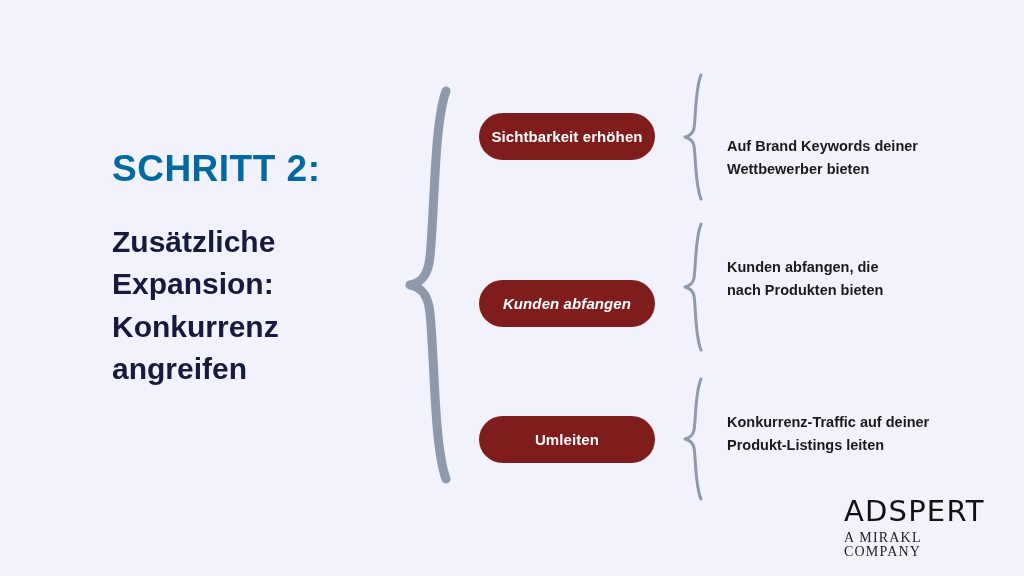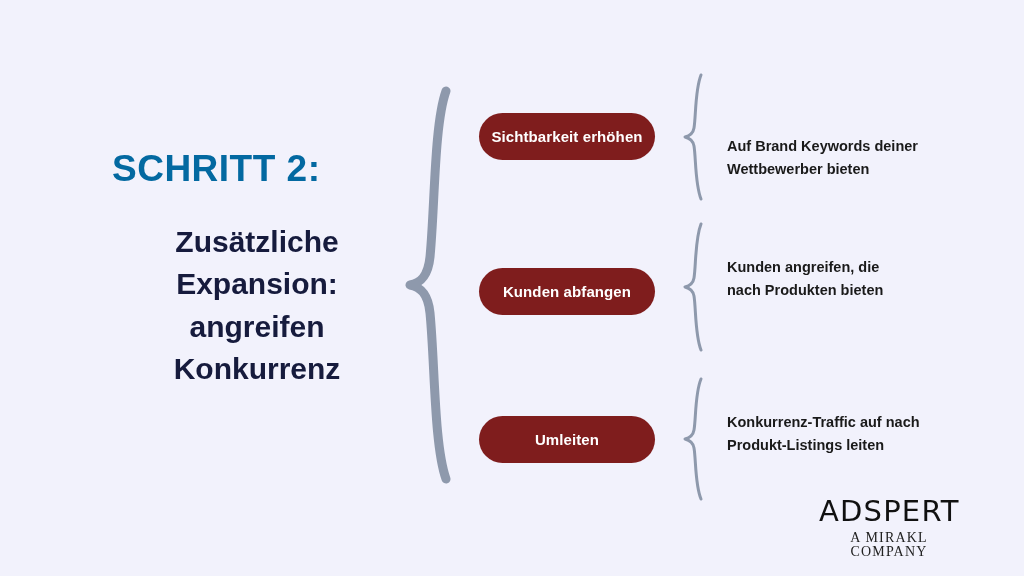--- a/index.html
+++ b/index.html
@@ -35,21 +35,20 @@
     line-height: 1.15;
     margin: 0 0 30px 0;
     white-space: nowrap;
   }
   .step-subtitle {
     font-size: 30px;
     font-weight: bold;
     color: #161B3D;
     line-height: 1.42;
     margin: 0;
-    text-align: center;
   }
 
   
   .big-brace {
     position: absolute;
     left: 402px;
     top: 85px;
     width: 56px;
     height: 400px;
   }
@@ -69,21 +68,21 @@
   }
   .pill-label {
     color: #FFFFFF;
     font-size: 15px;
     font-weight: bold;
     letter-spacing: 0.1px;
     line-height: 1;
     white-space: nowrap;
   }
   .pill-1 { top: 113px; }
-  .pill-2 { top: 268px; }
+  .pill-2 { top: 280px; font-style: italic; }
   .pill-3 { top: 416px; text-align: right; }
 
   
   .small-brace {
     position: absolute;
     left: 682px;
     width: 26px;
   }
   .sb-1 { top: 72px;  height: 130px; }
   .sb-2 { top: 221px; height: 132px; }
@@ -100,24 +99,24 @@
     line-height: 1.62;
   }
   .desc-1 { top: 105px; margin-top: 30px; }
   .desc-2 { top: 256px; }
   .desc-3 { top: 411px; }
   .desc-line { display: block; }
 
   
   .logo {
     position: absolute;
-    left: 819px;
+    left: 844px;
     top: 497px;
     width: 140px;
-    text-align: center;
+    text-align: left;
   }
   .logo-word {
     font-size: 29px;
     font-weight: normal;
     color: #111111;
     letter-spacing: 1.2px;
     line-height: 1;
     font-family: "DejaVu Sans", sans-serif;
   }
   .logo-tag {
@@ -132,22 +131,22 @@
 </head>
 <body>
 
 <div class="slide">
 
   <div class="heading-block">
     <div class="step-title">SCHRITT 2:</div>
     <div class="step-subtitle">
       <span class="desc-line">Zusätzliche</span>
       <span class="desc-line">Expansion:</span>
+      <span class="desc-line">Konkurrenz</span>
       <span class="desc-line">angreifen</span>
-      <span class="desc-line">Konkurrenz</span>
     </div>
   </div>
 
   <svg class="big-brace" viewBox="0 0 56 400" aria-hidden="true">
     <path d="M44 6 C32 40 33 120 28 172 C26 192 18 198 8 200 C18 202 26 208 28 228 C33 280 32 360 44 394" fill="none" stroke="#8E99AC" stroke-width="9" stroke-linecap="round" stroke-linejoin="round"></path>
   </svg>
 
   <div class="pill pill-1">
     <span class="pill-label">Sichtbarkeit erhöhen</span>
   </div>
@@ -166,25 +165,25 @@
   </svg>
   <svg class="small-brace sb-3" viewBox="0 0 26 126" aria-hidden="true">
     <path d="M19 3 C13 17 14 43 12 54 C11 60 7 62 3 63 C7 64 11 66 12 72 C14 83 13 109 19 123" fill="none" stroke="#8E99AC" stroke-width="3" stroke-linecap="round" stroke-linejoin="round"></path>
   </svg>
 
   <div class="desc desc-1">
     <span class="desc-line">Auf Brand Keywords deiner</span>
     <span class="desc-line">Wettbewerber bieten</span>
   </div>
   <div class="desc desc-2">
-    <span class="desc-line">Kunden angreifen, die</span>
+    <span class="desc-line">Kunden abfangen, die</span>
     <span class="desc-line">nach Produkten bieten</span>
   </div>
   <div class="desc desc-3">
-    <span class="desc-line">Konkurrenz-Traffic auf nach</span>
+    <span class="desc-line">Konkurrenz-Traffic auf deiner</span>
     <span class="desc-line">Produkt-Listings leiten</span>
   </div>
 
   <div class="logo">
     <div class="logo-word">ADSPERT</div>
     <div class="logo-tag">A MIRAKL COMPANY</div>
   </div>
 
 </div>
 

